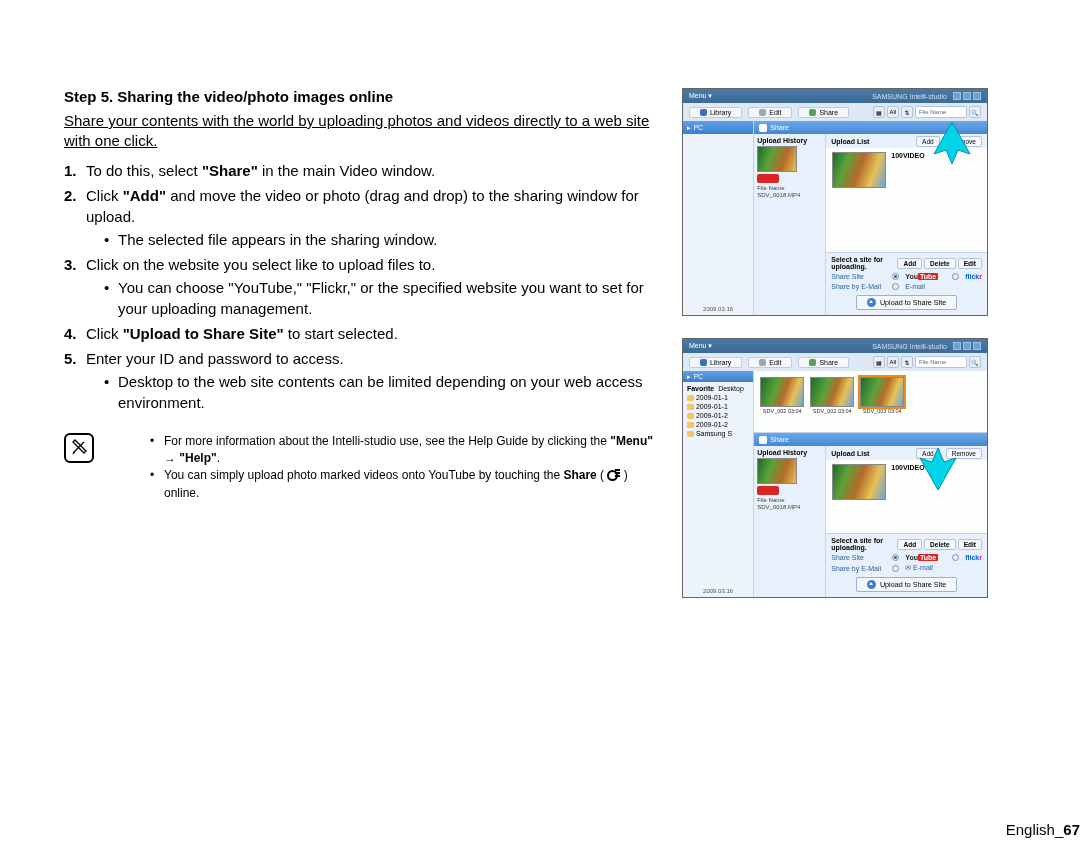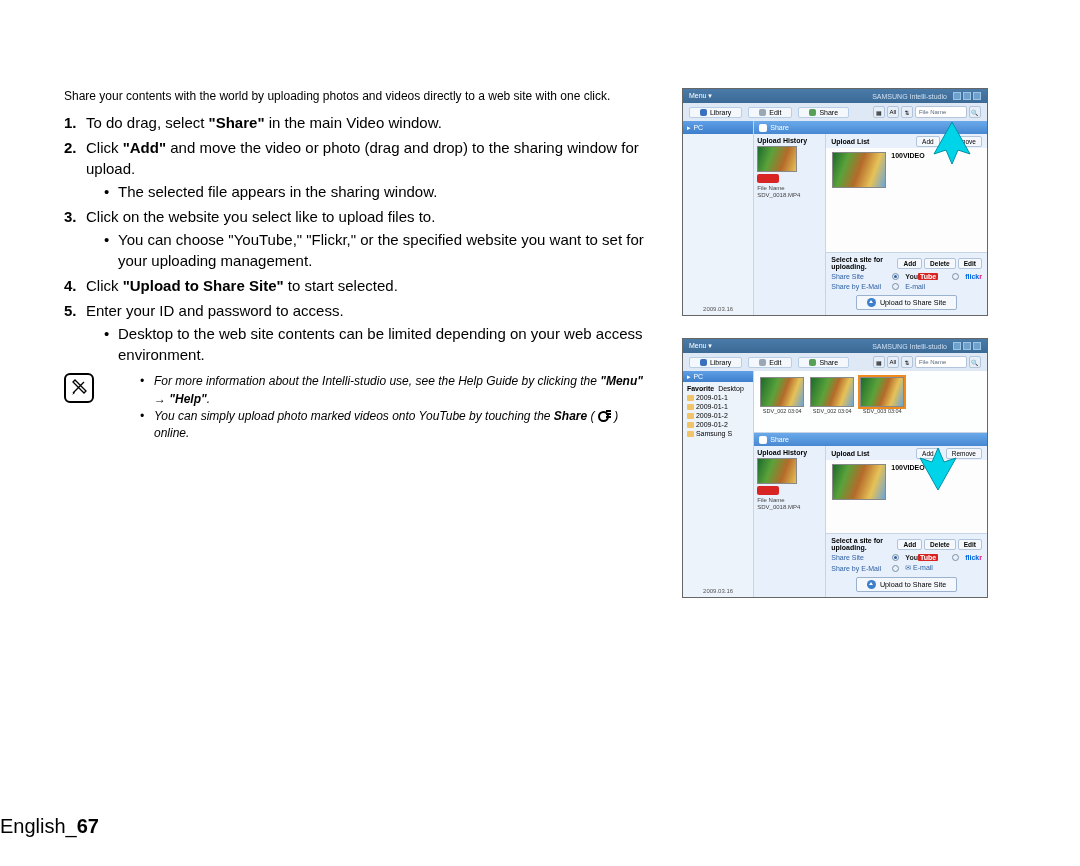--- a/index.html
+++ b/index.html
@@ -3,30 +3,30 @@
 <meta charset="utf-8">
 <style>
   * { box-sizing: border-box; margin: 0; padding: 0; }
   html, body { width: 1080px; height: 866px; background: #fff; font-family: Arial, Helvetica, sans-serif; color: #000; }
   .page { position: relative; width: 1080px; height: 866px; padding: 88px 64px 40px 64px; }
   .columns { display: flex; gap: 28px; }
   .left-col { width: 618px; }
   .right-col { width: 350px; display: flex; flex-direction: column; gap: 22px; }
 
   .step-title { font-size: 15px; font-weight: bold; margin-bottom: 6px; }
-  .intro { font-size: 12px; line-height: 1.35; margin-bottom: 8px; }
+  .intro { font-size: 15px; line-height: 1.35; margin-bottom: 8px; text-decoration: underline; }
 
   ol.steps { list-style: none; counter-reset: step; padding-left: 0; }
   ol.steps > li { font-size: 15px; line-height: 1.4; margin-bottom: 4px; padding-left: 22px; position: relative; }
   ol.steps > li::before { counter-increment: step; content: counter(step) "."; font-weight: bold; position: absolute; left: 0; }
   ul.sub { list-style: none; padding-left: 18px; margin-top: 2px; }
   ul.sub > li { position: relative; padding-left: 14px; font-size: 15px; line-height: 1.4; }
   ul.sub > li::before { content: "•"; position: absolute; left: 0; }
 
-  .note-box { display: flex; gap: 10px; margin-top: 8px; font-style: italic; }
+  .note-box { display: flex; gap: 20px; margin-top: 20px; }
   .note-icon-wrap { flex: 0 0 auto; }
   .note-icon { width: 30px; height: 30px; border: 2px solid #000; border-radius: 6px; display: flex; align-items: center; justify-content: center; font-weight: bold; font-size: 16px; }
   .note-list { list-style: none; padding-left: 36px; }
   .note-list > li { position: relative; padding-left: 14px; font-size: 12px; line-height: 1.45; }
   .note-list > li::before { content: "•"; position: absolute; left: 0; }
 
   .screenshot { width: 306px; border: 1px solid #666; background: #e8f0fb; position: relative; overflow: hidden; }
   .ss-a { height: 228px; }
   .ss-b { height: 260px; }
 
@@ -95,39 +95,40 @@
   .flickr .b { color:#ff0084; font-weight:bold; }
 
   .upload-btn-row { display:flex; justify-content:center; margin-top:5px; }
   .upload-btn { font-size:7.2px; padding:2px 10px; background:#f4f8fd; border:1px solid #9ab2cd; border-radius:2px; display:flex; align-items:center; gap:4px; }
   .up-arrow-sm { width:9px; height:9px; background:#3d7fcc; border-radius:50%; position:relative; }
   .up-arrow-sm::after { content:""; position:absolute; left:2.5px; top:2px; width:0; height:0; border-left:2px solid transparent; border-right:2px solid transparent; border-bottom:3px solid #fff; }
 
   .cursor-arrow { position:absolute; width:0; height:0; }
   .cursor-arrow svg { position:absolute; left:-22px; top:-16px; }
 
-  .footer { position:absolute; bottom:28px; left:0; right:0; text-align:left; font-size:20px; }
+  .footer { position:absolute; bottom:28px; left:0; right:0; text-align:right; font-size:15px; }
   .footer b { font-weight:bold; }
 
   b { font-weight:bold; }
   .share-glyph { display:inline-block; width:13px; height:11px; vertical-align:-1px; position:relative; }
   .share-glyph::before { content:""; position:absolute; width:7px; height:7px; border:2px solid #000; border-radius:50%; left:0; top:1px; }
   .share-glyph::after { content:""; position:absolute; width:5px; height:2px; background:#000; right:0; top:0; box-shadow: 0 3px 0 #000, 0 6px 0 #000; }
 </style>
 </head>
 <body>
 
 <div class="page">
   <div class="columns">
     <div class="left-col">
+      <div class="step-title">Step 5. Sharing the video/photo images online</div>
       <p class="intro">Share your contents with the world by uploading photos and videos directly to a web site with one click.</p>
 
       <ol class="steps">
         <li>
-          <span>To do drag, select </span><b>"Share"</b><span> in the main Video window.</span>
+          <span>To do this, select </span><b>"Share"</b><span> in the main Video window.</span>
         </li>
         <li>
           <span>Click </span><b>"Add"</b><span> and move the video or photo (drag and drop) to the sharing window for upload.</span>
           <ul class="sub">
               <li>The selected file appears in the sharing window.</li>
             </ul>
         </li>
         <li>
           <span>Click on the website you select like to upload files to.</span>
           <ul class="sub">

